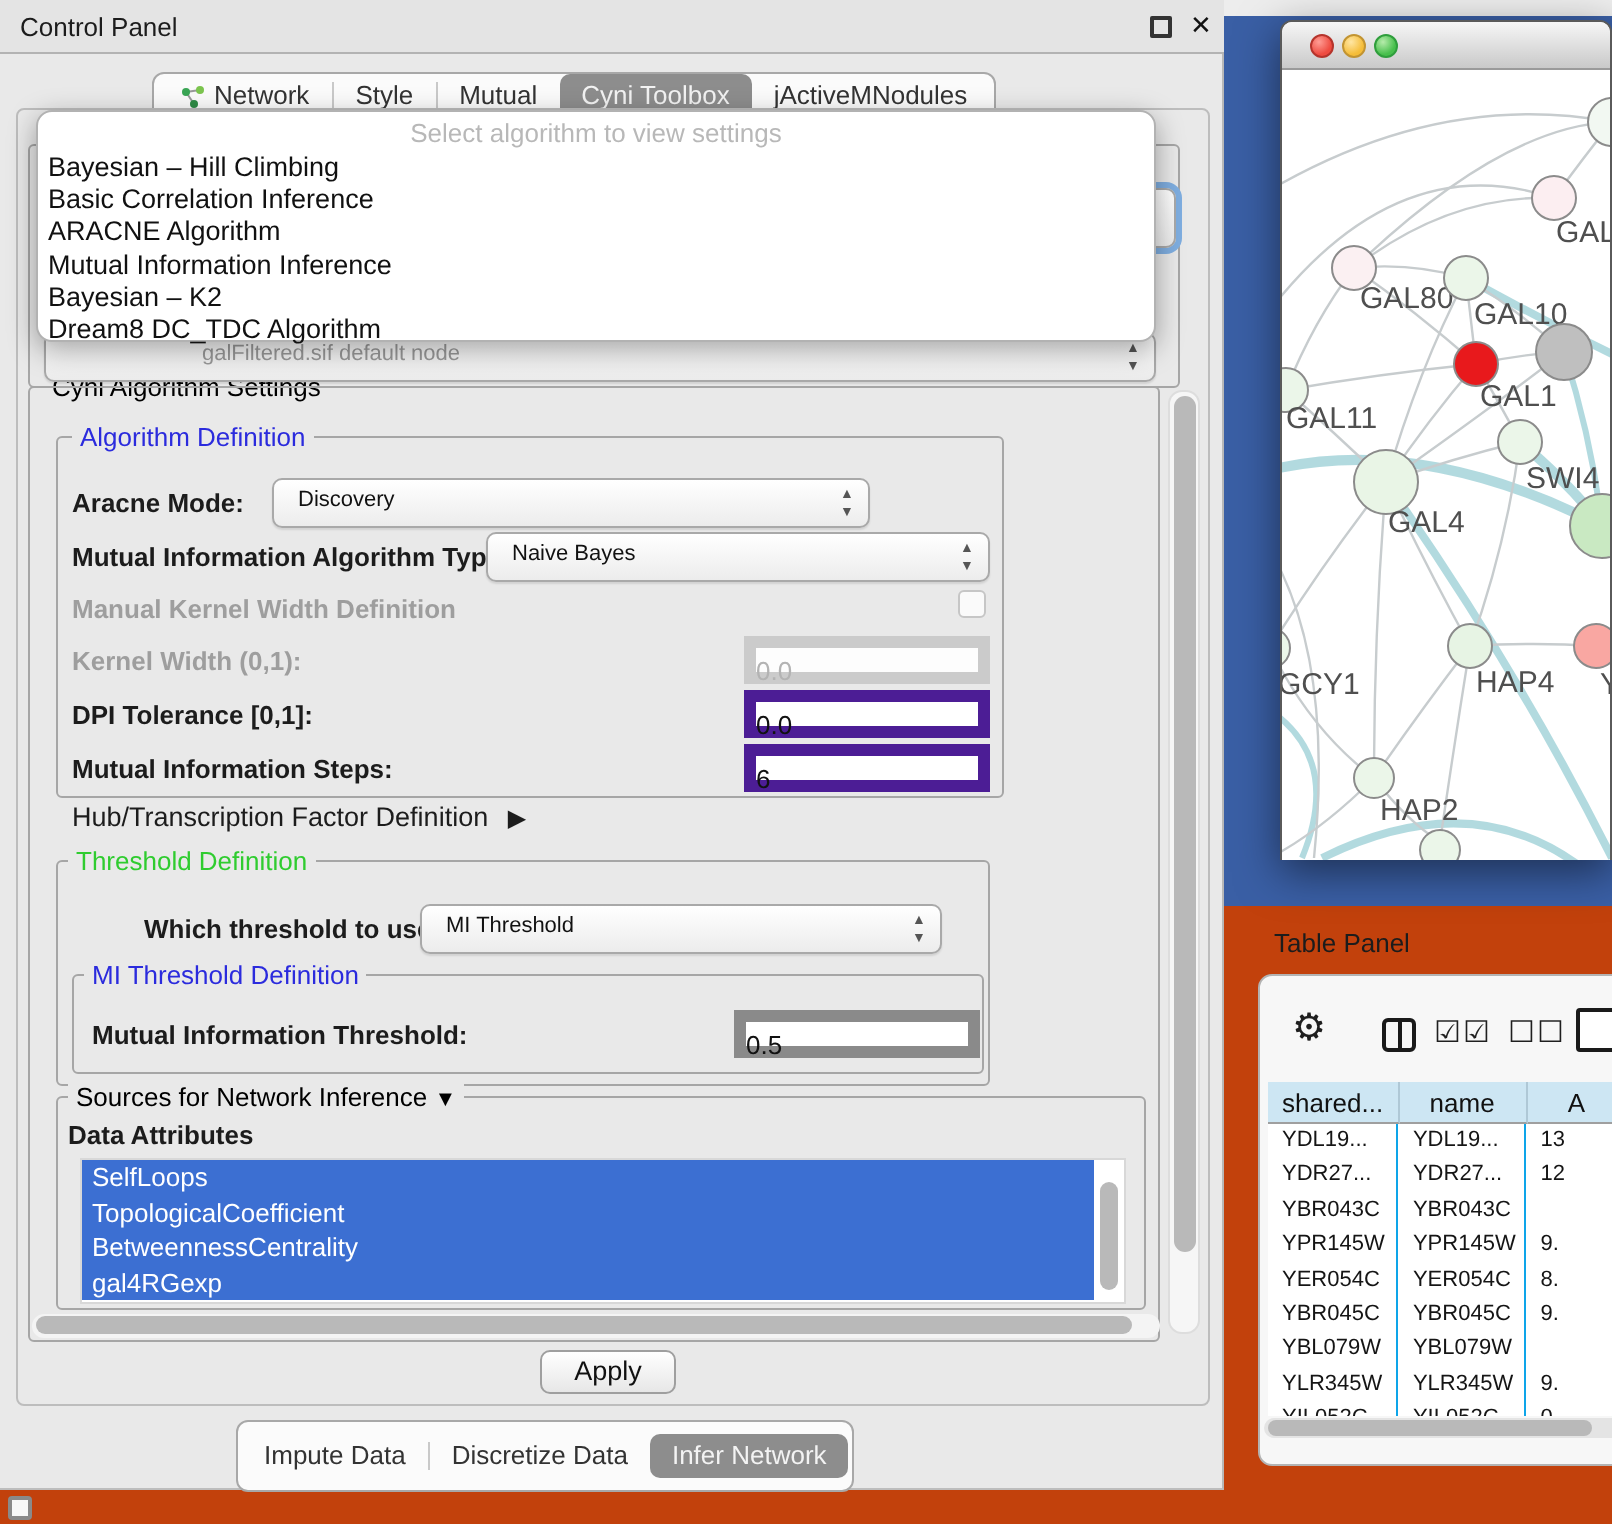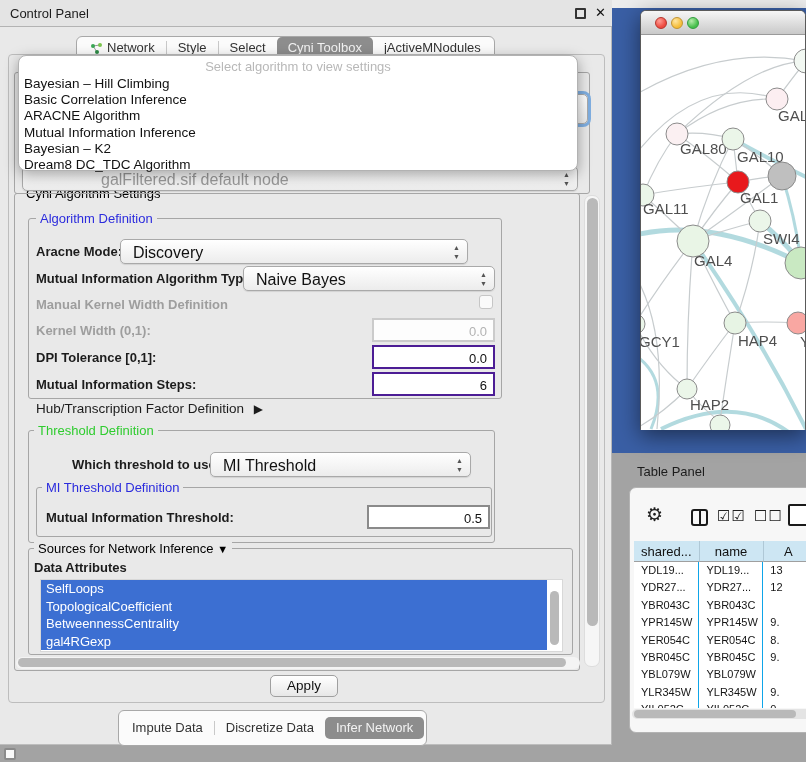--- a/index.html
+++ b/index.html
@@ -1,29 +1,29 @@
 <!DOCTYPE html>
 <html><head>
 <meta charset="utf-8">
 <style>
   *{margin:0;padding:0;box-sizing:border-box}
   html,body{width:806px;height:762px}
-  #screen{position:relative;width:806px;height:762px;overflow:hidden;background:#a3a3a3;
+  #screen{position:relative;width:806px;height:762px;overflow:hidden;background:#c2410c;
           font-family:"Liberation Sans","DejaVu Sans",sans-serif;-webkit-font-smoothing:antialiased}
   .abs{position:absolute}
   .lbl{font-size:13px;color:#1c1c1c;white-space:nowrap}
   .b{font-weight:bold}
   .dis{color:#9e9e9e}
   .group{border:1px solid #a6a6a6;border-radius:3px;background:transparent}
   .chip{background:#e9e9e9;padding:0 4px;font-size:13px;line-height:15px;white-space:nowrap}
   .combo{background:linear-gradient(#ffffff,#ececec);border:1px solid #a9a9a9;border-radius:5px;
          box-shadow:0 1px 1px rgba(0,0,0,.10)}
-  .combo .val{position:absolute;left:12px;top:4px;font-size:16px;color:#111;white-space:nowrap}
+  .combo .val{position:absolute;left:12px;top:4px;font-size:11px;color:#111;white-space:nowrap}
   .spin{position:absolute;right:5px;top:3px;width:11px;color:#555;font-size:7px;line-height:9px;text-align:center}
-  .tf{background:#fff;border:2px solid #4c1d95;font-size:13px;text-align:right;padding:4px 6px 0 0;color:#111}
+  .tf{background:#fff;border:6px solid #4c1d95;font-size:13px;padding:4px 6px 0 0;color:#111}
   .tf.off{border-color:#cbcbcb;color:#b3b3b3;background:#fdfdfd}
   
   .cp{left:0;top:0;width:612px;height:745px;background:#e9e9e9;border-right:1px solid #b8b8b8;border-bottom:1px solid #bdbdbd}
   .cp-title{left:0;top:0;width:612px;height:27px;background:#e4e4e4;border-bottom:1px solid #b3b3b3}
   .tabbar{display:inline-flex;align-items:center;background:#fbfbfb;border:1px solid #a8a8a8;border-radius:6px;height:24px;padding:0 2px}
   .tab{font-size:13px;color:#333;padding:2px 11px;line-height:18px;white-space:nowrap;border-radius:5px;display:flex;align-items:center;gap:4px}
   .tab.sel{background:#8d8d8d;color:#f3f3f3}
   .vsep{width:1px;height:14px;background:#c9c9c9}
   .popup{background:#fff;border:1px solid #b2b2b2;border-radius:8px;box-shadow:0 4px 14px rgba(0,0,0,.35);z-index:10}
   .popup .ph{text-align:center;color:#b8b8b8;font-size:13px;margin-top:3px}
@@ -80,21 +80,21 @@
           <circle cx="7" cy="10" r="2" fill="#2e8b46"></circle>
         </svg>
         <span>Network</span>
       </div>
       <div class="vsep"></div>
       <div class="tab">
           <span>Style</span>
         </div>
       <div class="vsep"></div>
       <div class="tab">
-          <span>Select</span>
+          <span>Mutual</span>
         </div>
       <div class="tab sel">
           <span>Cyni Toolbox</span>
         </div>
       <div class="tab">
           <span>jActiveMNodules</span>
         </div>
     </div>
 
     <div class="abs group" style="left:8px;top:54px;width:597px;height:649px;border-radius:4px;border-color:#bdbdbd"></div>
@@ -125,21 +125,21 @@
     <div class="abs chip" style="left:22px;top:186px">Cyni Algorithm Settings</div>
 
     <div class="abs sb-track" style="left:584px;top:195px;width:16px;height:472px">
       <div class="sb-thumb" style="position:absolute;left:2px;top:2px;width:11px;height:428px"></div>
     </div>
 
     <div class="abs group" style="left:28px;top:218px;width:474px;height:181px"></div>
     <div class="abs chip" style="left:36px;top:211px;color:#2b2bdd">Algorithm Definition</div>
 
     <div class="abs lbl b" style="left:36px;top:244px">Aracne Mode:</div>
-    <div class="abs combo" style="left:120px;top:239px;width:348px;height:25px">
+    <div class="abs combo" style="left:136px;top:239px;width:299px;height:25px">
       <span class="val">Discovery</span>
       <span class="spin">
           <div>▲</div>
           <div>▼</div>
         </span>
     </div>
 
     <div class="abs lbl b" style="left:36px;top:271px">Mutual Information Algorithm Type:</div>
     <div class="abs combo" style="left:243px;top:266px;width:252px;height:25px">
       <span class="val">Naive Bayes</span>

